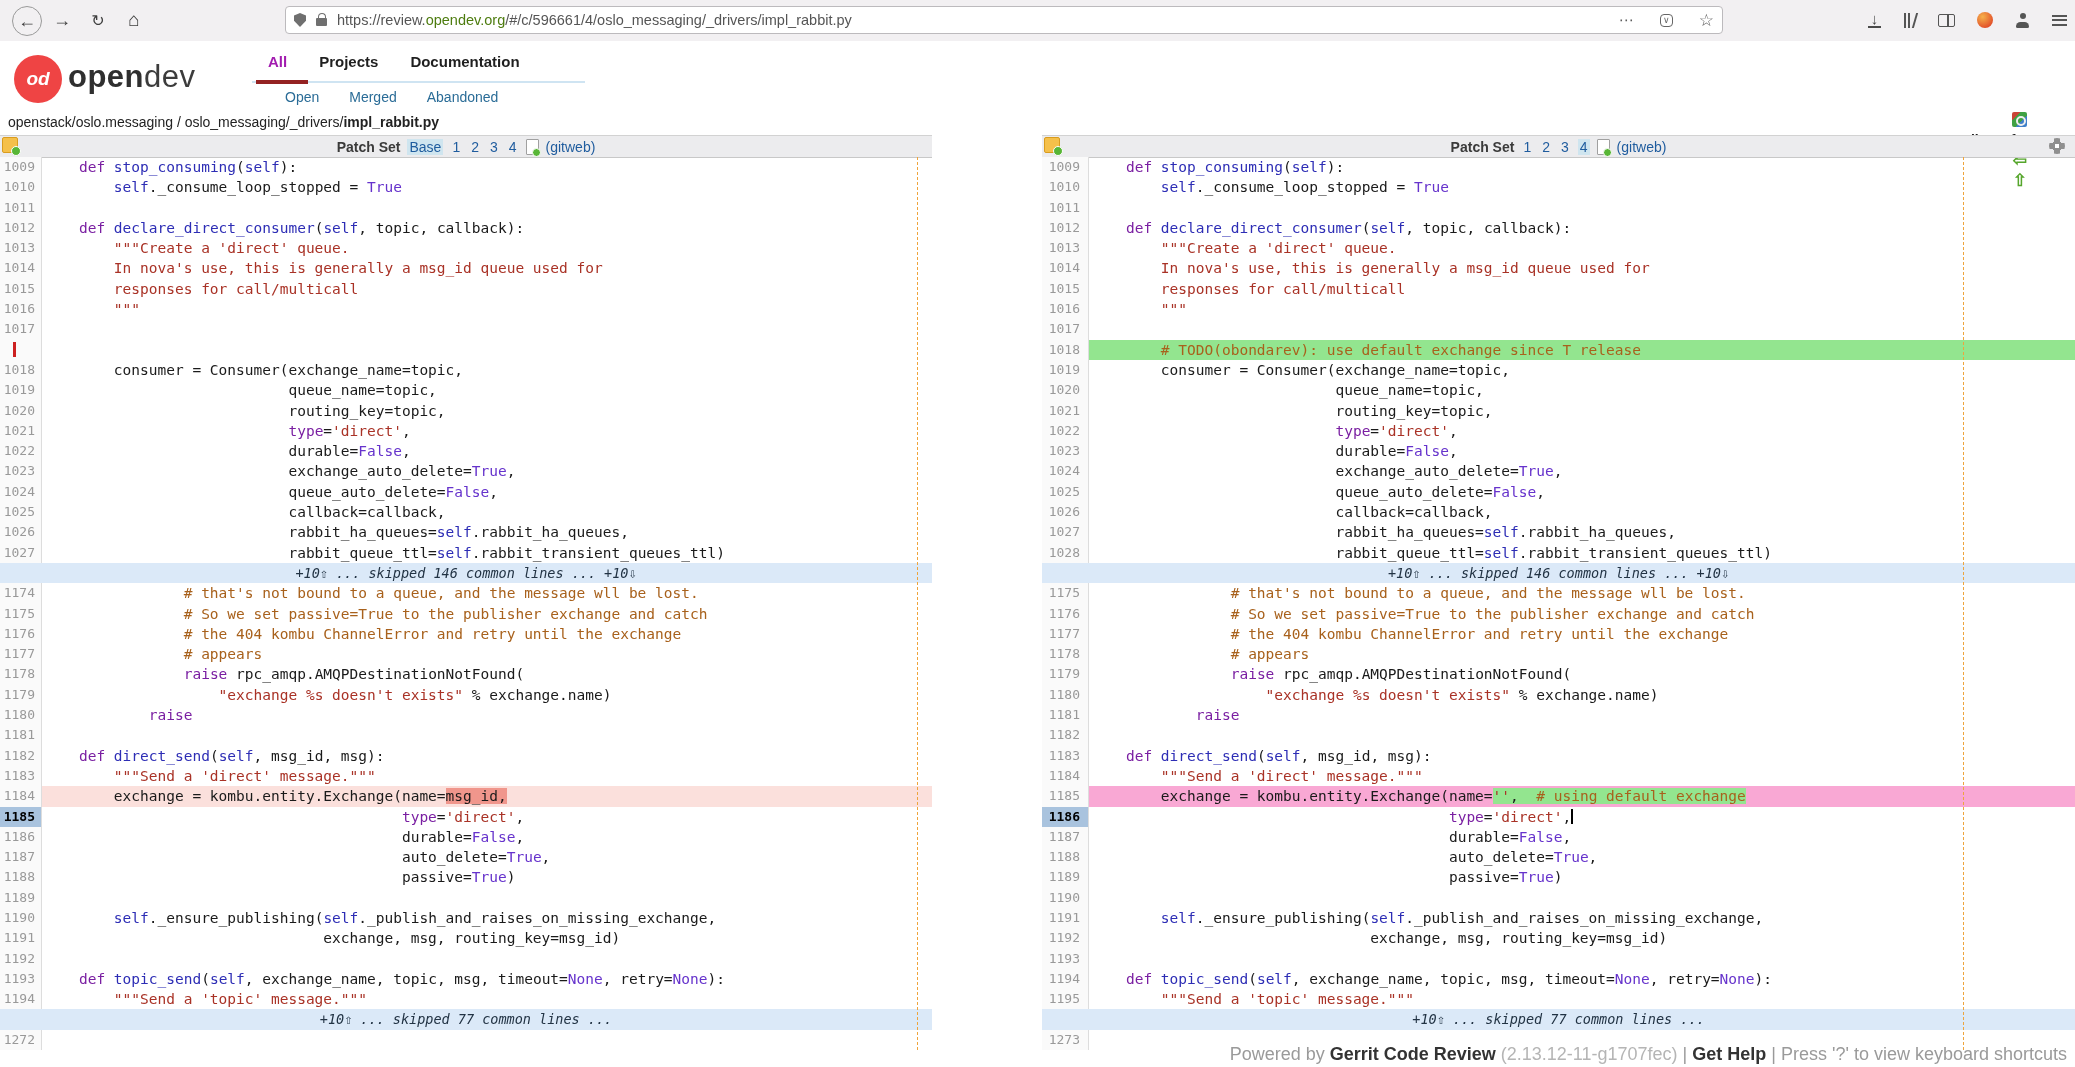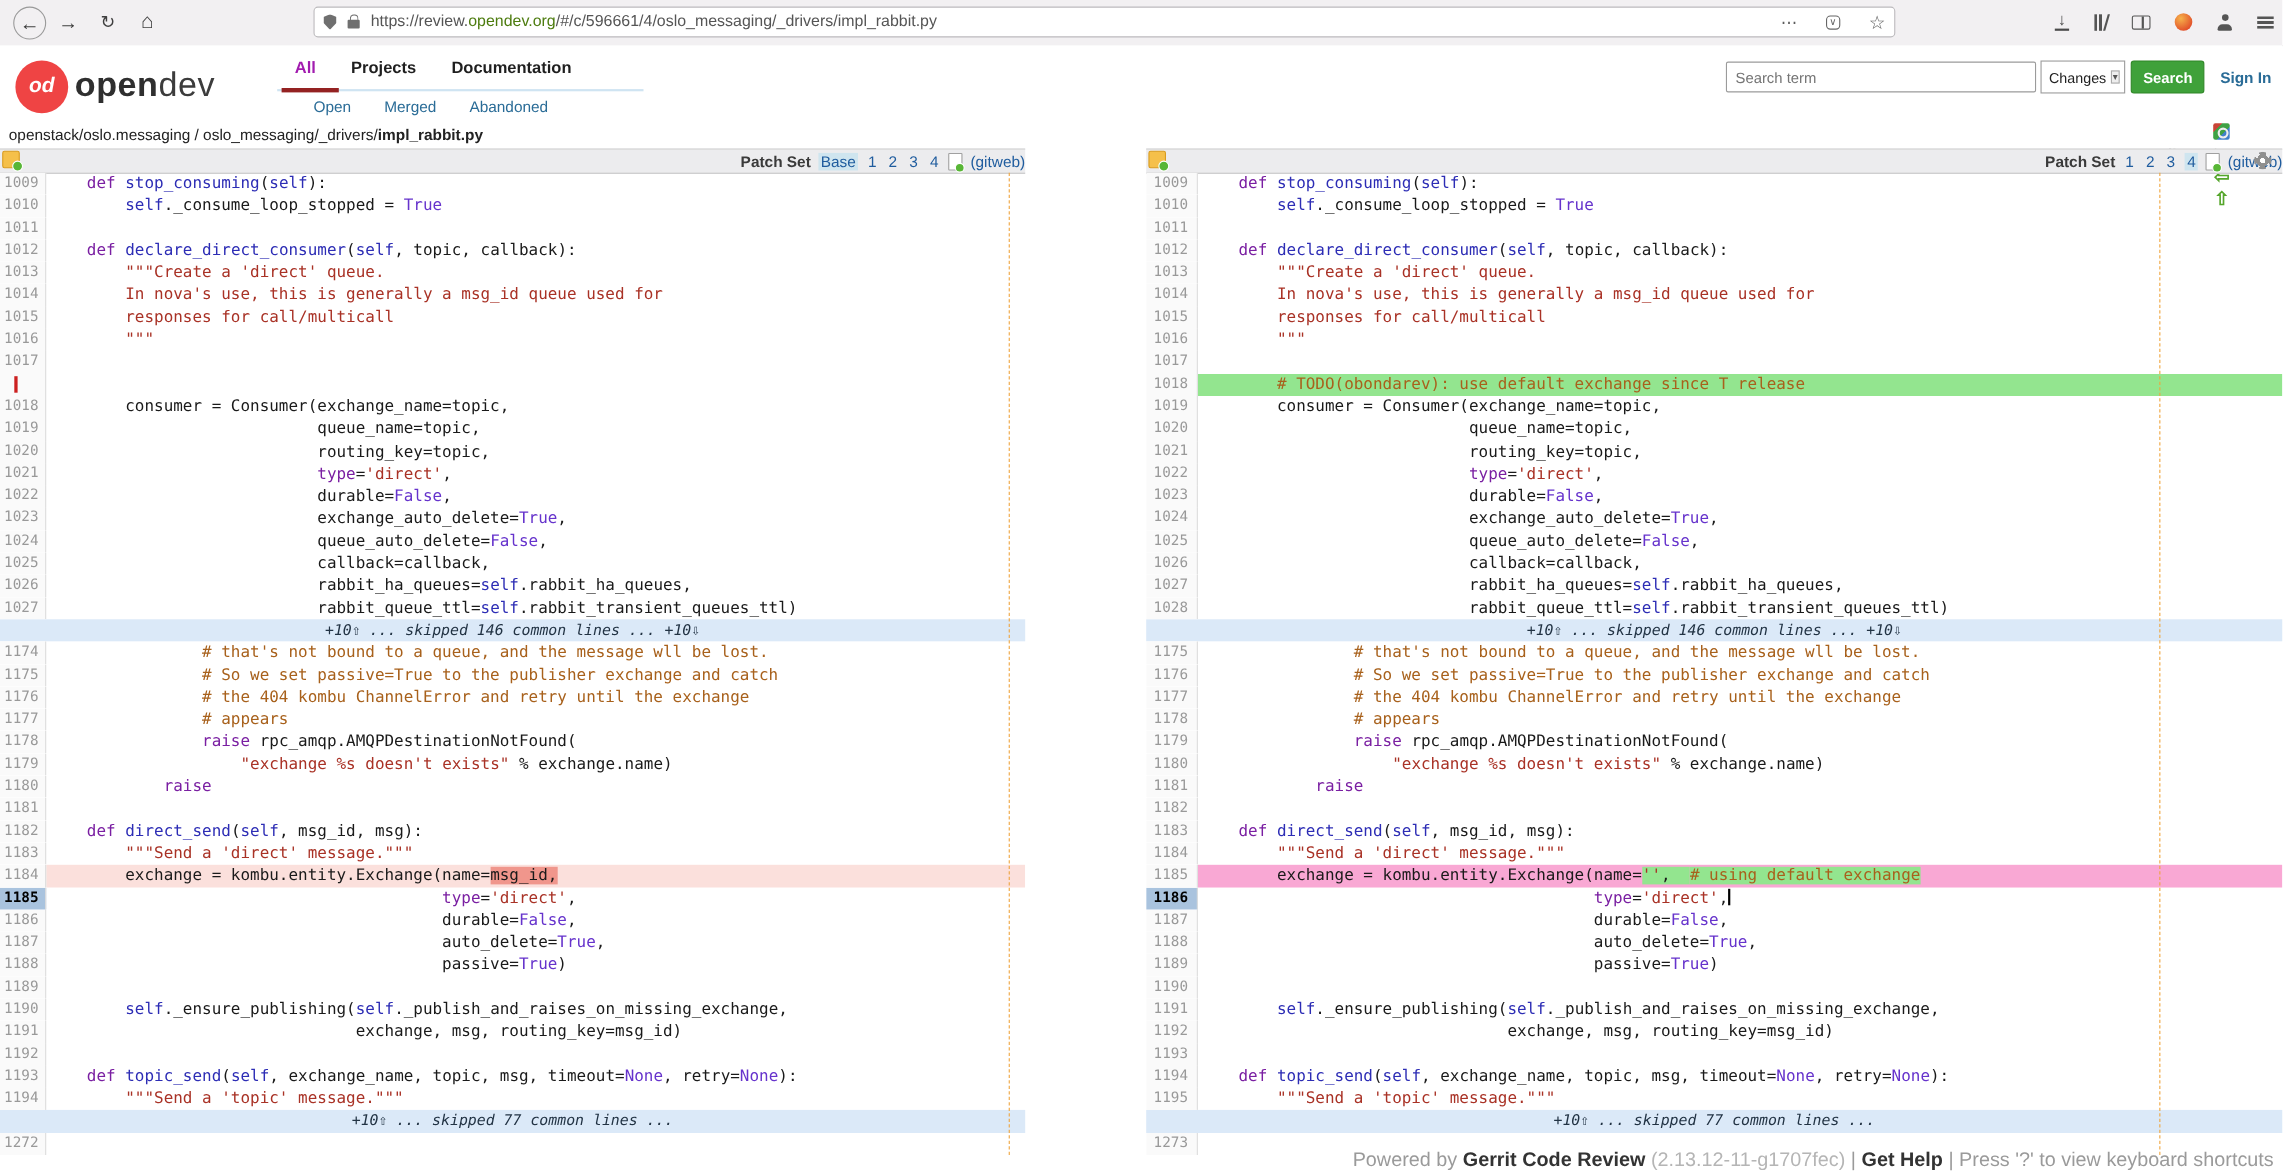--- a/index.html
+++ b/index.html
@@ -61,21 +61,21 @@
   .crumbrow{position:absolute;left:0;top:112px;width:2075px;height:22px;}
   .crumb{position:absolute;left:8px;top:2px;font-size:14px;color:#222;}
   .crumb .file{font-weight:700;}
   .filenav{position:absolute;right:48px;top:0;display:flex;align-items:flex-end;gap:5px;font-size:14px;font-weight:700;color:#222;flex-direction:column;}
   .diffic{width:15px;height:15px;border-radius:2px;background:linear-gradient(135deg,#c94436 0 28%,#3fa144 28% 62%,#3f7fc9 62%);position:relative;}
   .diffic::after{content:"";position:absolute;left:4px;top:4px;width:6px;height:6px;border:2px solid #eee;border-radius:50%;}
   .garrow{color:#56a62c;font-size:17px;font-weight:700;line-height:15px;}
 
   
   .paneheader{position:absolute;top:135px;height:21px;background:#ececee;border-top:1px solid #d2d2d2;border-bottom:1px solid #c8c8c8;
-    display:flex;align-items:center;justify-content:flex-end;gap:7px;font-size:14px;color:#333;}
+    display:flex;align-items:center;justify-content:center;gap:7px;font-size:14px;color:#333;}
   .paneheader .lbl{font-weight:700;color:#3a3a3a;}
   .rev{color:#1f5c9e;padding:0 2px;}
   .rev.rsel{background:#cfe5ef;color:#1f5c9e;}
   .gitweb{color:#1f5c9e;}
   .fileic{width:11px;height:14px;background:#fff;border:1px solid #a0a0a0;border-radius:1px;position:relative;}
   .fileic::after{content:"";position:absolute;right:-3px;bottom:-3px;width:7px;height:7px;border-radius:50%;
     background:#58b636;border:1px solid #fff;}
   .paneic{position:absolute;left:2px;top:137px;width:14px;height:14px;background:#f5c04a;border:1px solid #d99c1f;
     border-radius:2px;z-index:3;}
   .paneic::after{content:"";position:absolute;right:-4px;bottom:-4px;width:8px;height:8px;border-radius:50%;
@@ -151,29 +151,20 @@
       <span class="tab">Projects</span>
       <span class="tab">Documentation</span>
     </div>
     <div class="tabtrack">
         <span class="redbar"></span>
       </div>
     <div class="subtabs">
       <span>Open</span>
       <span>Merged</span>
       <span>Abandoned</span>
-    </div>
-    <div class="searchwrap">
-      <input class="searchinput" placeholder="Search term" style="">
-      <span class="scopesel">
-          <span>Changes</span>
-          <span class="arr">▾</span>
-        </span>
-      <span class="searchbtn">Search</span>
-      <span class="signin">Sign In</span>
     </div>
   </div>
 
   <div class="crumbrow">
     <div class="crumb"><span>openstack/oslo.messaging / oslo_messaging/_drivers/</span><span class="file">impl_rabbit.py</span></div>
     <div class="filenav">
       <span class="diffic"></span>
       <span>File 2 of 2</span>
       <span class="garrow">⇦</span>
       <span class="garrow">⇧</span>

